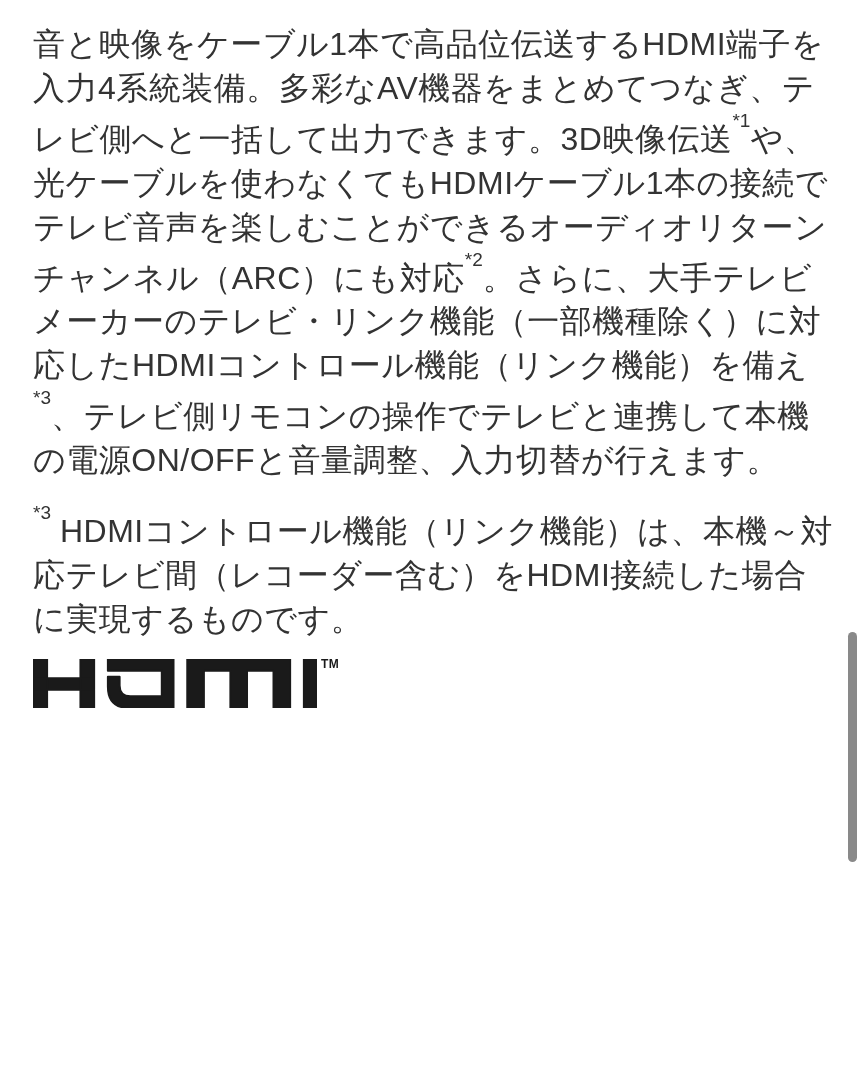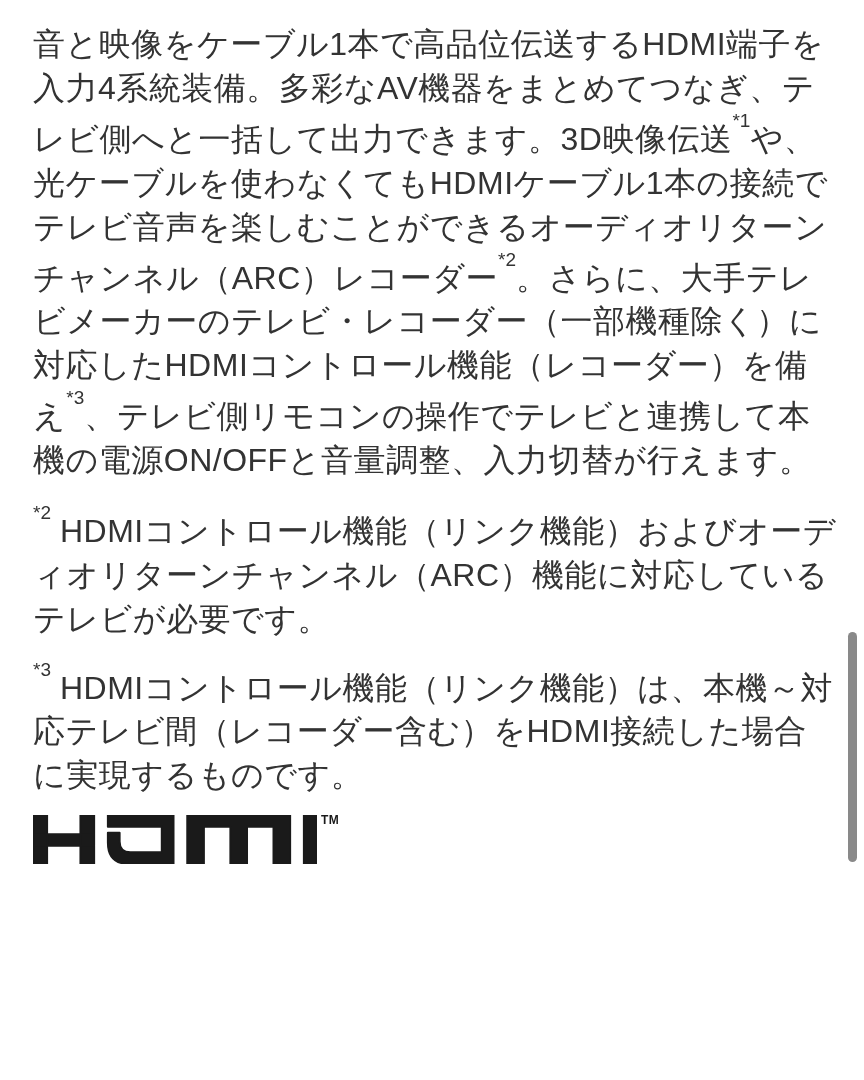--- a/index.html
+++ b/index.html
@@ -85,24 +85,23 @@
     background: #898989;
     border-radius: 5px;
   }
 </style>
 </head>
 <body>
 
 <main class="content">
 
 
-  <p class="body-text"><span>音と映像をケーブル1本で高品位伝送するHDMI端子を入力4系統装備。多彩なAV機器をまとめてつなぎ、テレビ側へと一括して出力できます。3D映像伝送</span><sup class="ref">*1</sup><span>や、光ケーブルを使わなくてもHDMIケーブル1本の接続でテレビ音声を楽しむことができるオーディオリターンチャンネル（ARC）レコーダー</span><sup class="ref">*2</sup><span>。さらに、大手テレビメーカーのテレビ・レコーダー（一部機種除く）に対応したHDMIコントロール機能（レコーダー）を備え</span><sup class="ref">*3</sup><span>、テレビ側リモコンの操作でテレビと連携して本機の電源ON/OFFと音量調整、入力切替が行えます。</span></p>
+  <p class="body-text"><span>音と映像をケーブル1本で高品位伝送するHDMI端子を入力4系統装備。多彩なAV機器をまとめてつなぎ、テレビ側へと一括して出力できます。3D映像伝送</span><sup class="ref">*1</sup><span>や、光ケーブルを使わなくてもHDMIケーブル1本の接続でテレビ音声を楽しむことができるオーディオリターンチャンネル（ARC）にも対応</span><sup class="ref">*2</sup><span>。さらに、大手テレビメーカーのテレビ・リンク機能（一部機種除く）に対応したHDMIコントロール機能（リンク機能）を備え</span><sup class="ref">*3</sup><span>、テレビ側リモコンの操作でテレビと連携して本機の電源ON/OFFと音量調整、入力切替が行えます。</span></p>
 
 
-  <p class="footnote"><sup class="ref">*2</sup><span>HDMIコントロール機能（リンク機能）およびオーディオリターンチャンネル（ARC）機能に対応しているテレビが必要です。</span></p>
 
   <p class="footnote"><sup class="ref">*3</sup><span>HDMIコントロール機能（リンク機能）は、本機～対応テレビ間（レコーダー含む）をHDMI接続した場合に実現するものです。</span></p>
 
   <div class="hdmi-logo">
     <div class="hdmi-logo-row">
       <svg class="hdmi-letters-svg" viewBox="0 0 578 100" xmlns="http://www.w3.org/2000/svg" aria-hidden="true">
         <g fill="#1a1a1a" stroke="#1a1a1a" stroke-width="4" stroke-linejoin="round">
           <path d="M0,0 H28 V100 H0 Z M96,0 H124 V100 H96 Z M0,39 H124 V63 H0 Z"></path>
           <path d="M152,0 H286 V100 H196 Q152,100 152,56 V36 H176 V54 Q176,76 198,76 H262 V24 H152 Z"></path>
           <path d="M314,0 H524 V100 H490 V24 H436 V100 H402 V24 H348 V100 H314 Z"></path>

